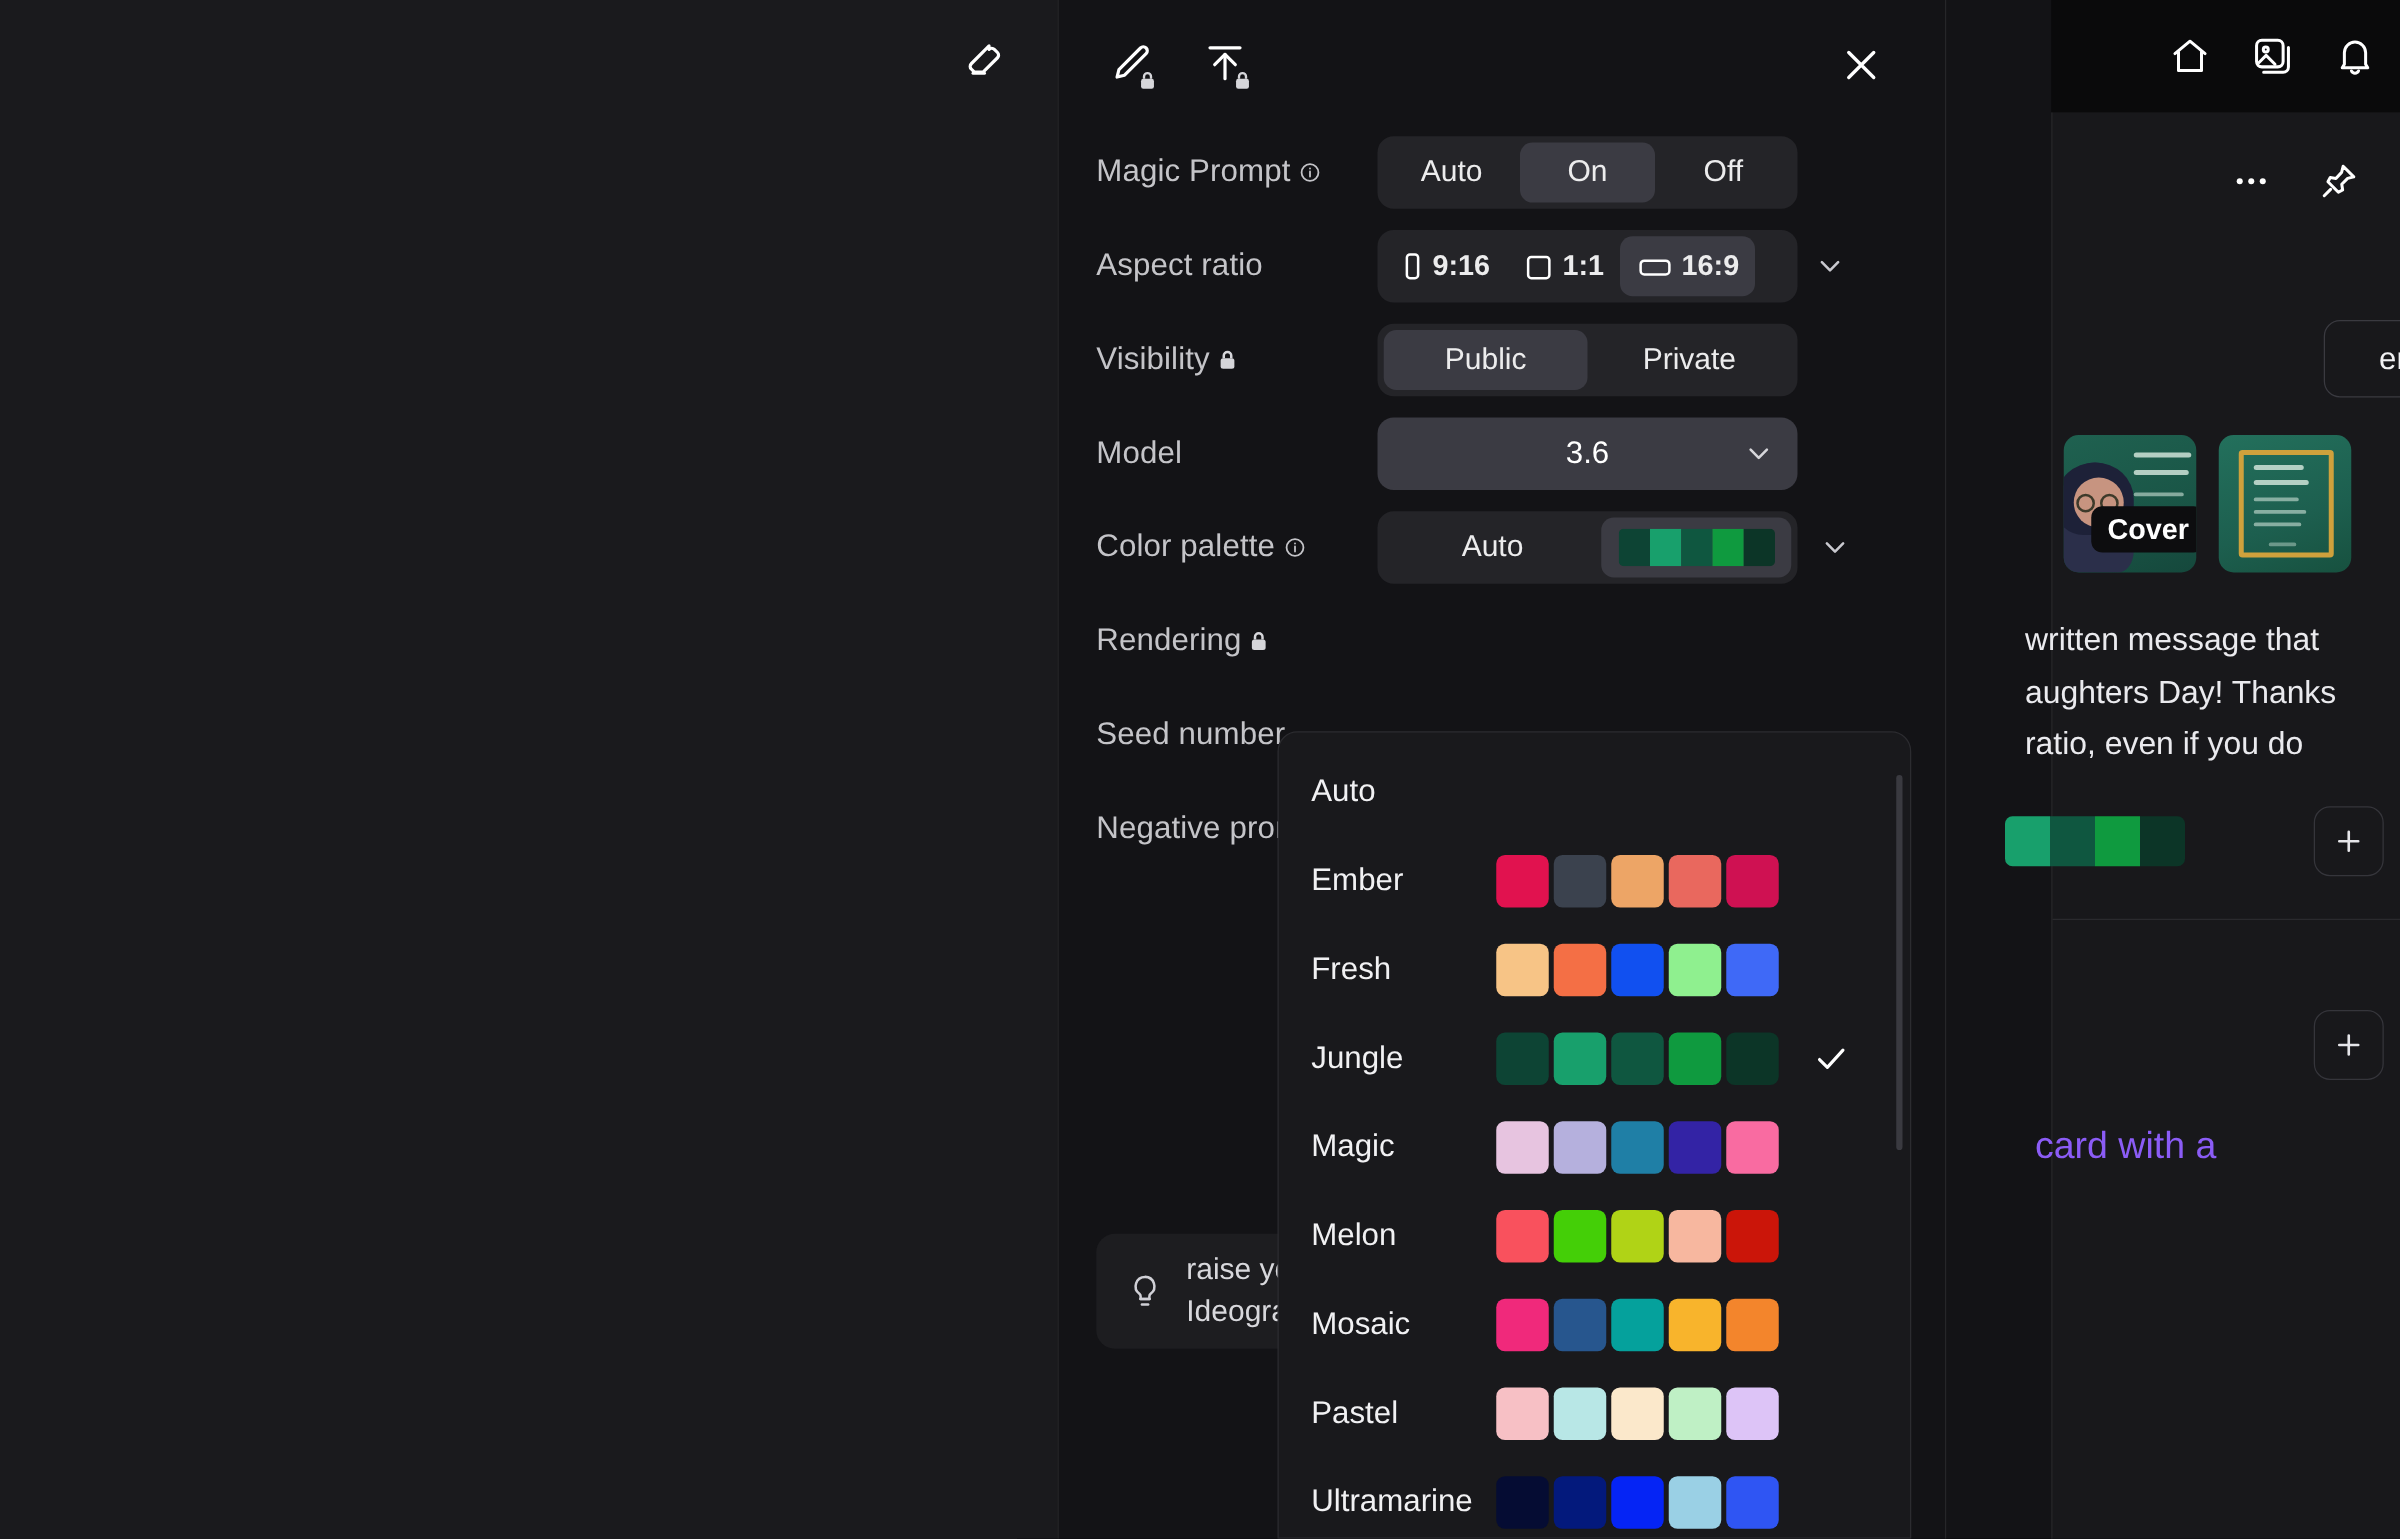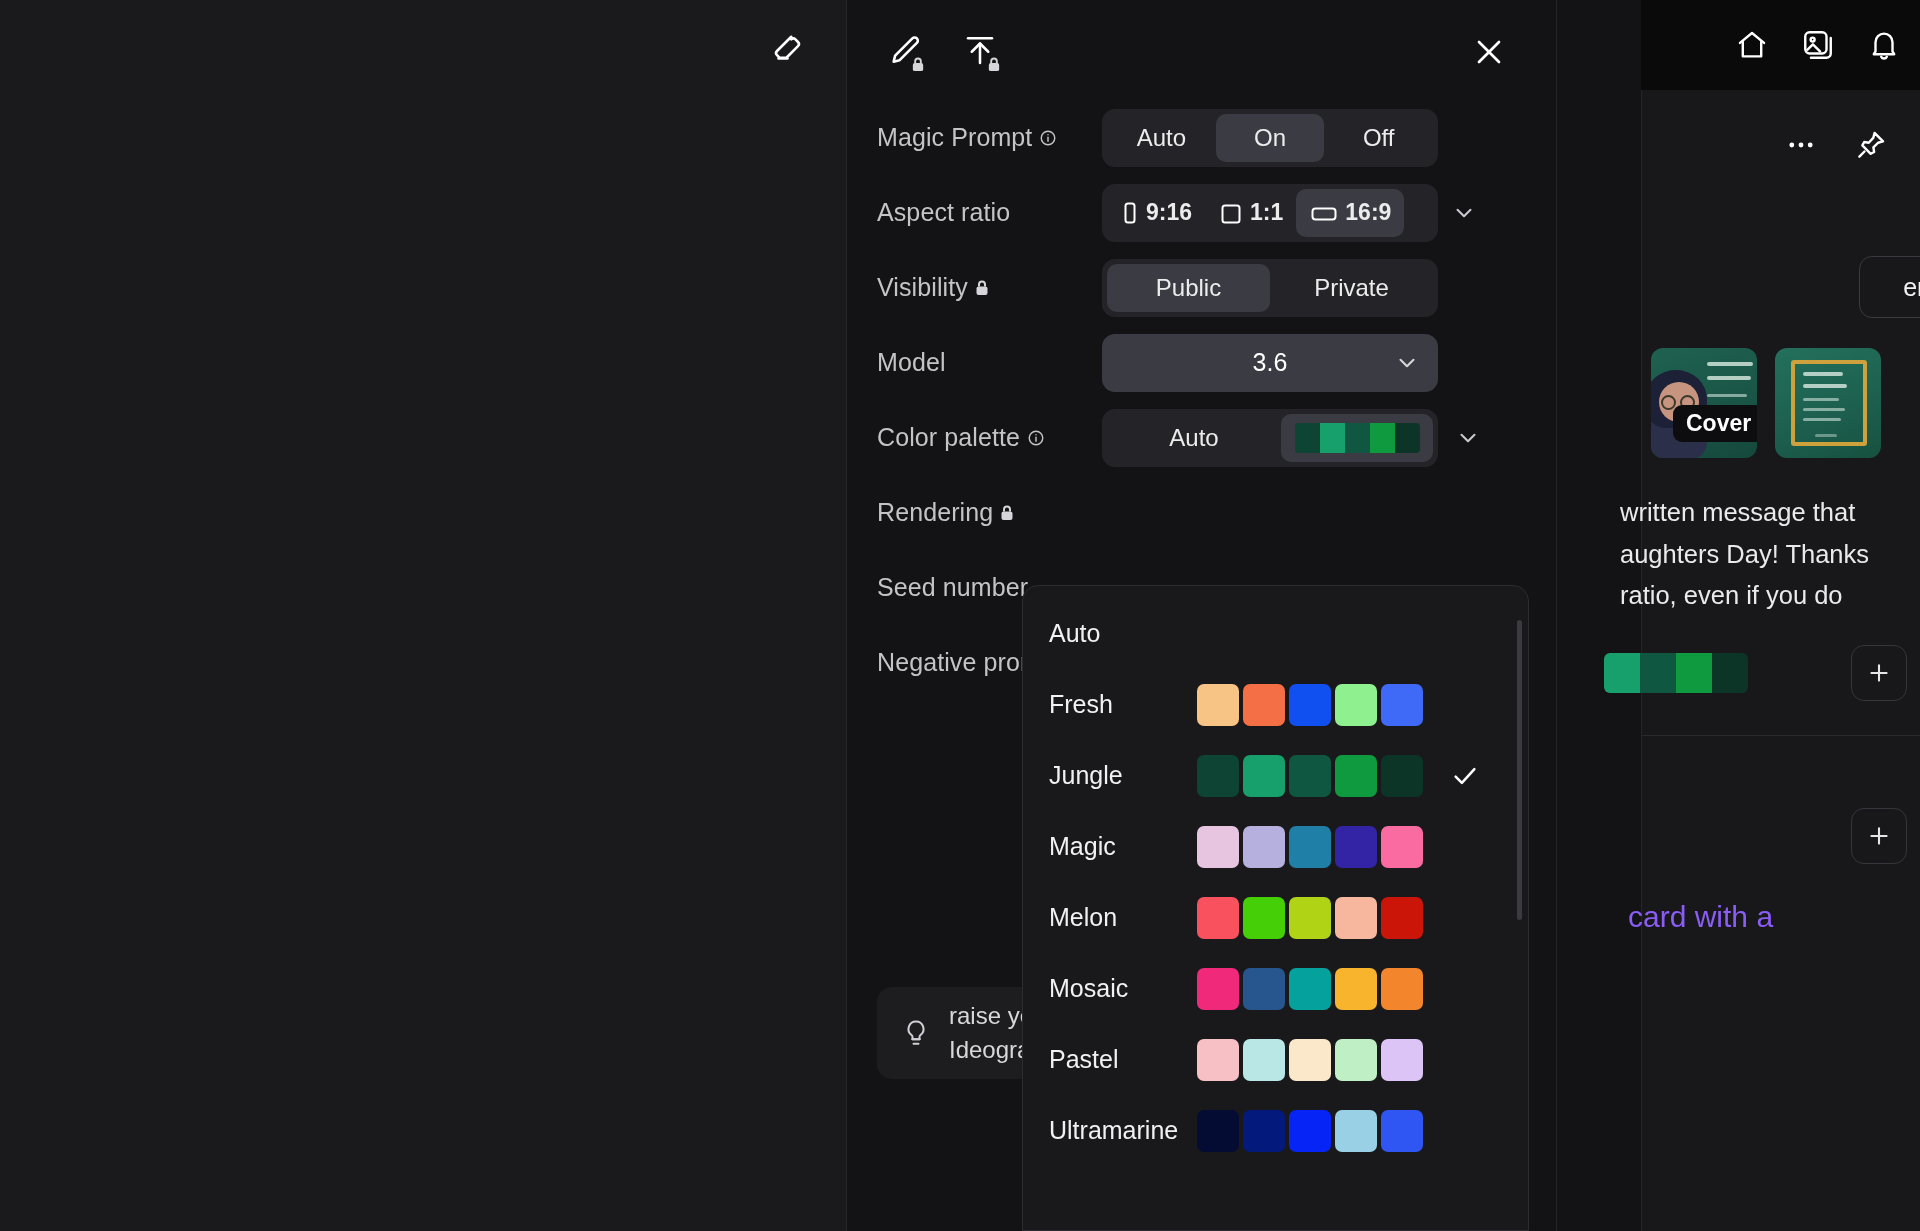--- a/index.html
+++ b/index.html
@@ -421,20 +421,30 @@
       </div>
     </div>
   </div>
 
   <div class="palette-dropdown">
     <div id="pal-list">
         <div class="pal-row">
           <div class="pal-name">Auto</div>
         </div>
         <div class="pal-row">
+          <div class="pal-name">Ember</div>
+          <div class="pal-chips">
+            <i style="background: rgb(225, 18, 79);"></i>
+            <i style="background: rgb(59, 66, 78);"></i>
+            <i style="background: rgb(237, 165, 102);"></i>
+            <i style="background: rgb(233, 104, 94);"></i>
+            <i style="background: rgb(207, 17, 82);"></i>
+          </div>
+        </div>
+        <div class="pal-row">
           <div class="pal-name">Fresh</div>
           <div class="pal-chips">
             <i style="background: rgb(247, 196, 134);"></i>
             <i style="background: rgb(244, 111, 69);"></i>
             <i style="background: rgb(17, 80, 240);"></i>
             <i style="background: rgb(143, 240, 143);"></i>
             <i style="background: rgb(63, 105, 247);"></i>
           </div>
         </div>
         <div class="pal-row">

